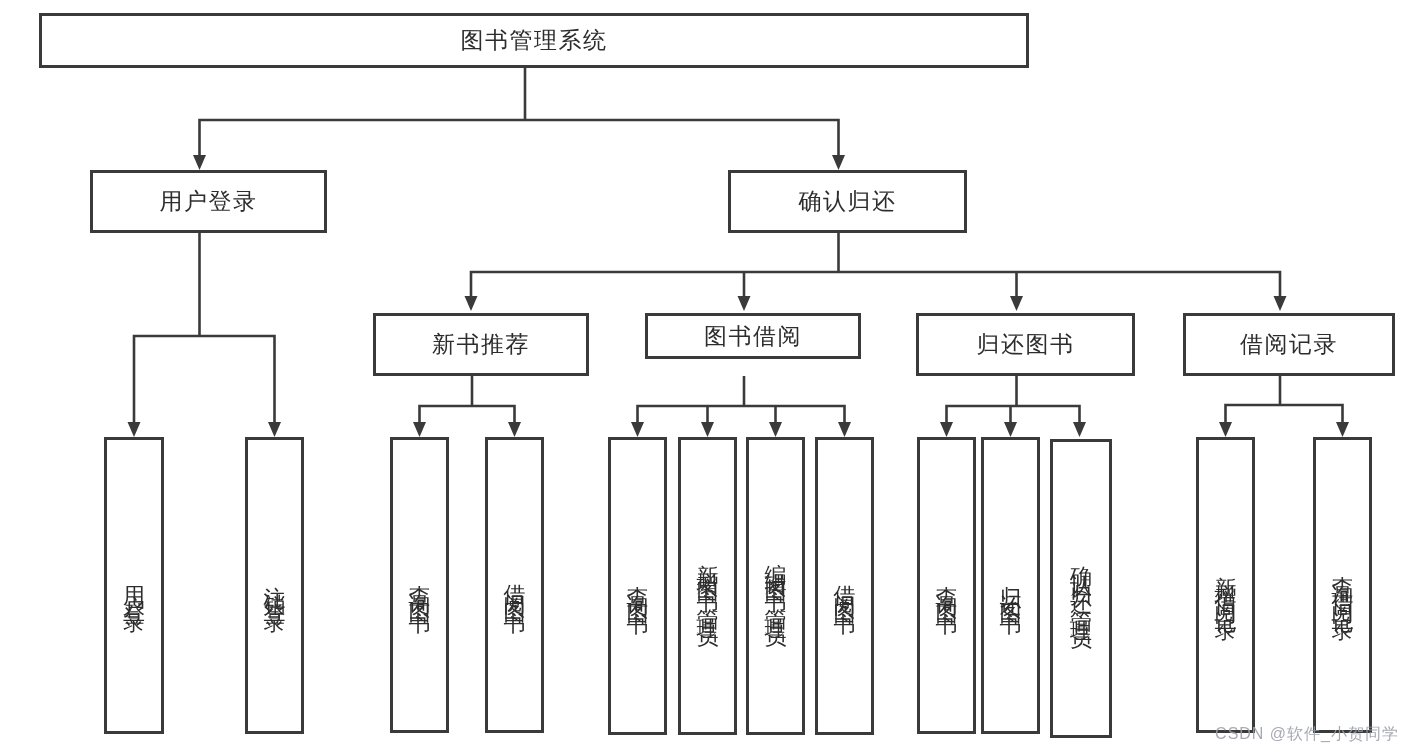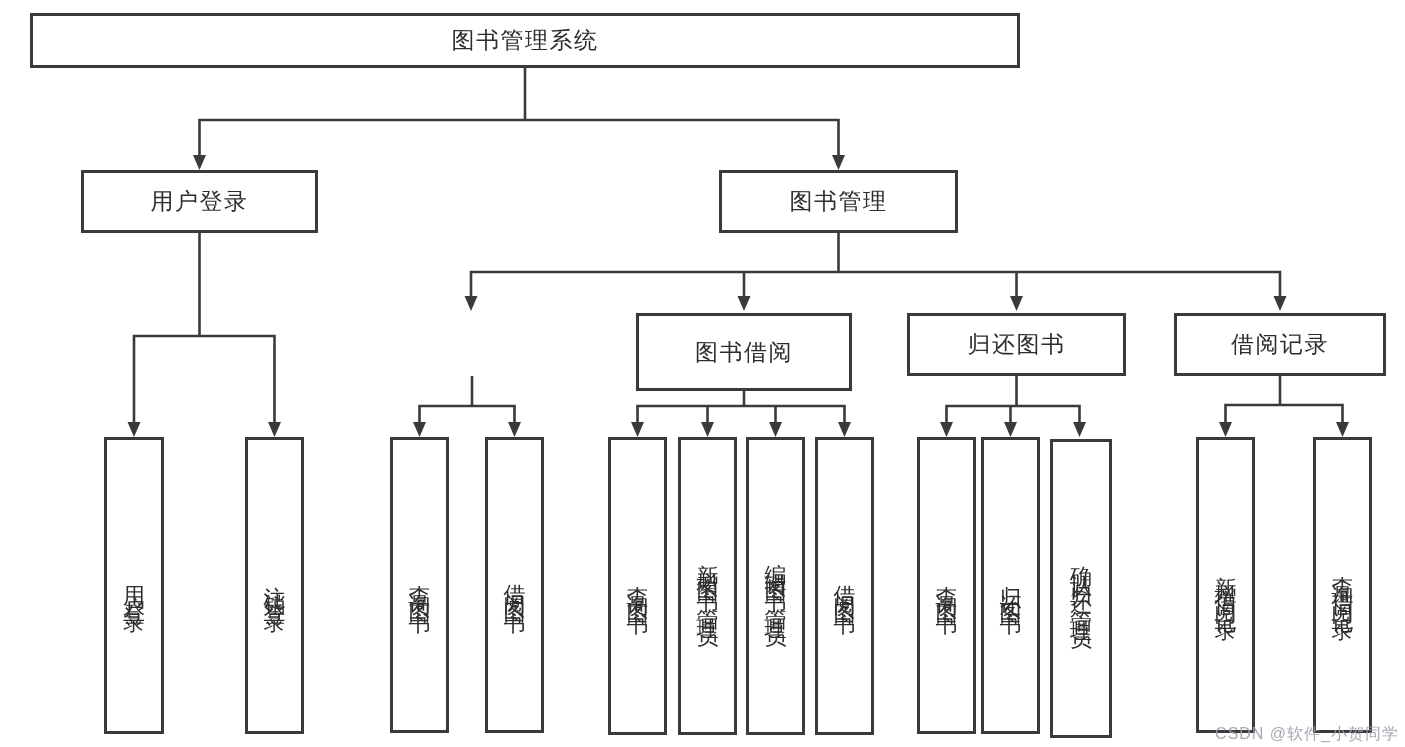--- a/index.html
+++ b/index.html
@@ -8,21 +8,21 @@
     font-family:"Liberation Sans","DejaVu Sans",sans-serif;overflow:hidden;
   }
   .connectors{position:absolute;left:0;top:0;width:1405px;height:747px;}
   .connectors path.l{fill:none;stroke:#3a3a3a;stroke-width:2.6;}
   .connectors path.a{fill:#3a3a3a;stroke:none;}
   .node{
     position:absolute;box-sizing:border-box;background:#ffffff;
     border:3px solid #3a3a3a;color:#2d2d2d;
     display:flex;align-items:center;justify-content:center;
   }
-  .hbox{font-size:23px;letter-spacing:1.5px;}
+  .hbox{font-size:23px;letter-spacing:1.5px;margin-left:9px;}
   .vbox{font-size:22px;}
   .vbox .vtext{
     writing-mode:vertical-rl;text-orientation:mixed;
     letter-spacing:9px;line-height:1;white-space:nowrap;
   }
   .watermark{
     position:absolute;right:6px;bottom:2px;font-size:16px;
     color:#9da0ab;letter-spacing:1px;opacity:.9;
   }
 </style>
@@ -80,24 +80,27 @@
   </svg>
 
   <div class="node hbox" style="left:30px;top:13px;width:990px;height:55px;">
     <span>图书管理系统</span>
   </div>
 
   <div class="node hbox" style="left:81px;top:170px;width:237px;height:63px;">
     <span>用户登录</span>
   </div>
   <div class="node hbox" style="left:719px;top:170px;width:239px;height:63px;">
-    <span>图书管理</span>
+    <span>确认归还</span>
   </div>
 
-  <div class="node hbox" style="left:636px;top:313px;width:216px;height:78px;">
+  <div class="node hbox" style="left:364px;top:313px;width:216px;height:63px;">
+    <span>新书推荐</span>
+  </div>
+  <div class="node hbox" style="left:636px;top:313px;width:216px;height:46px;">
     <span>图书借阅</span>
   </div>
   <div class="node hbox" style="left:907px;top:313px;width:219px;height:63px;">
     <span>归还图书</span>
   </div>
   <div class="node hbox" style="left:1174px;top:313px;width:212px;height:63px;">
     <span>借阅记录</span>
   </div>
 
   <div class="node vbox" style="left:104px;top:437px;width:60px;height:297px;">

